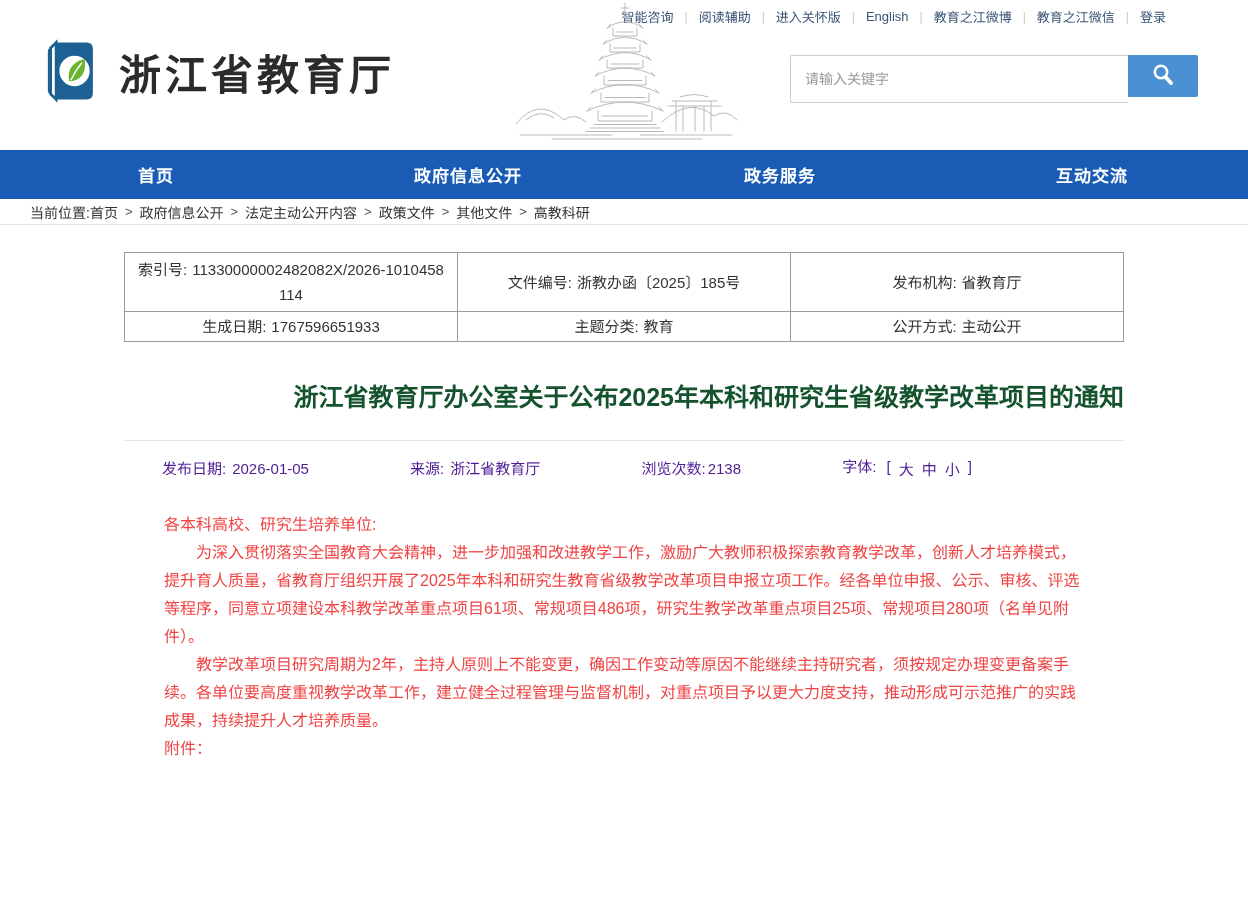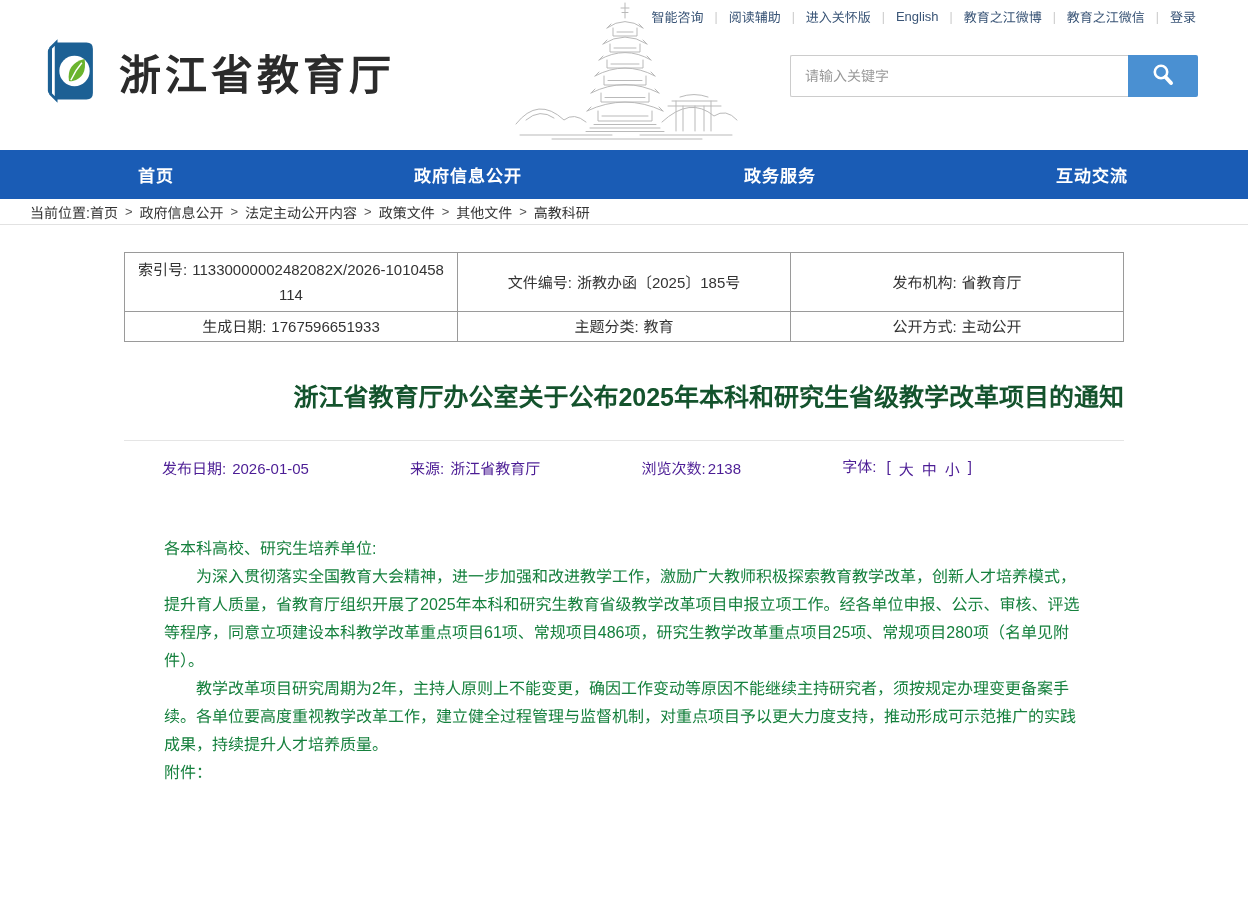--- a/index.html
+++ b/index.html
@@ -7,39 +7,39 @@
   body {
     width: 1248px;
     font-family: "Liberation Sans", "DejaVu Sans", sans-serif;
     color: #333;
   }
 
   
   .site-header { position: relative; height: 150px; background: #fff; }
 
   .utility-bar {
-    position: absolute; top: 7px; right: 52px;
+    position: absolute; top: 7px; right: 82px;
     display: flex; align-items: center; gap: 11px;
     font-size: 13px; color: #3a5577;
   }
   .utility-link { cursor: pointer; white-space: nowrap; }
   .utility-sep { color: #c9c9c9; font-size: 12px; }
 
   .logo-area { position: absolute; left: 35px; top: 36px; display: flex; align-items: center; gap: 16px; }
   .logo-icon { width: 68px; height: 70px; }
   .site-title {
     font-family: "DejaVu Serif", "Liberation Serif", serif;
     font-weight: 700; font-size: 42px; color: #2b2b2b; letter-spacing: 4px;
   }
 
   .pagoda { position: absolute; left: 512px; top: 0; }
 
   .search-area { position: absolute; top: 55px; right: 50px; display: flex; }
   .search-input {
-    width: 338px; height: 42px; border: 1px solid #ccc; border-right: none;
+    width: 338px; height: 48px; border: 1px solid #ccc; border-right: none;
     border-radius: 2px 0 0 2px; padding: 0 14px; font-size: 14px; color: #333;
     outline: none; font-family: inherit;
   }
   .search-input::placeholder { color: #999; }
   .search-button {
     width: 70px; height: 42px; background: #4a90d2; border: none; cursor: pointer;
     display: flex; align-items: center; justify-content: center; border-radius: 0 2px 2px 0;
   }
 
   
@@ -80,21 +80,21 @@
   .article-meta {
     display: flex; justify-content: space-between; align-items: center;
     padding: 14px 152px 0 38px; font-size: 15px; color: #4c1d95;
   }
   .meta-item { white-space: nowrap; }
   .meta-value { margin-left: 6px; }
   .meta-value.views { margin-left: 2px; }
   .font-controls { display: inline-flex; gap: 8px; margin-left: 6px; }
   .font-size-option { cursor: pointer; }
 
-  .article-body { margin-top: 56px; padding: 0 40px; font-size: 16px; line-height: 28px; color: #15803d; }
+  .article-body { margin-top: 32px; padding: 0 40px; font-size: 16px; line-height: 28px; color: #ef4444; }
   .article-body p { margin: 0; }
   .para-indent { text-indent: 2em; }
 
   .attachments { display: flex; margin-top: 0; }
   .att-label { white-space: nowrap; }
   .att-items { display: flex; flex-direction: column; }
   .att-item { line-height: 28px; cursor: pointer; }
 </style>
 </head>
 <body>

